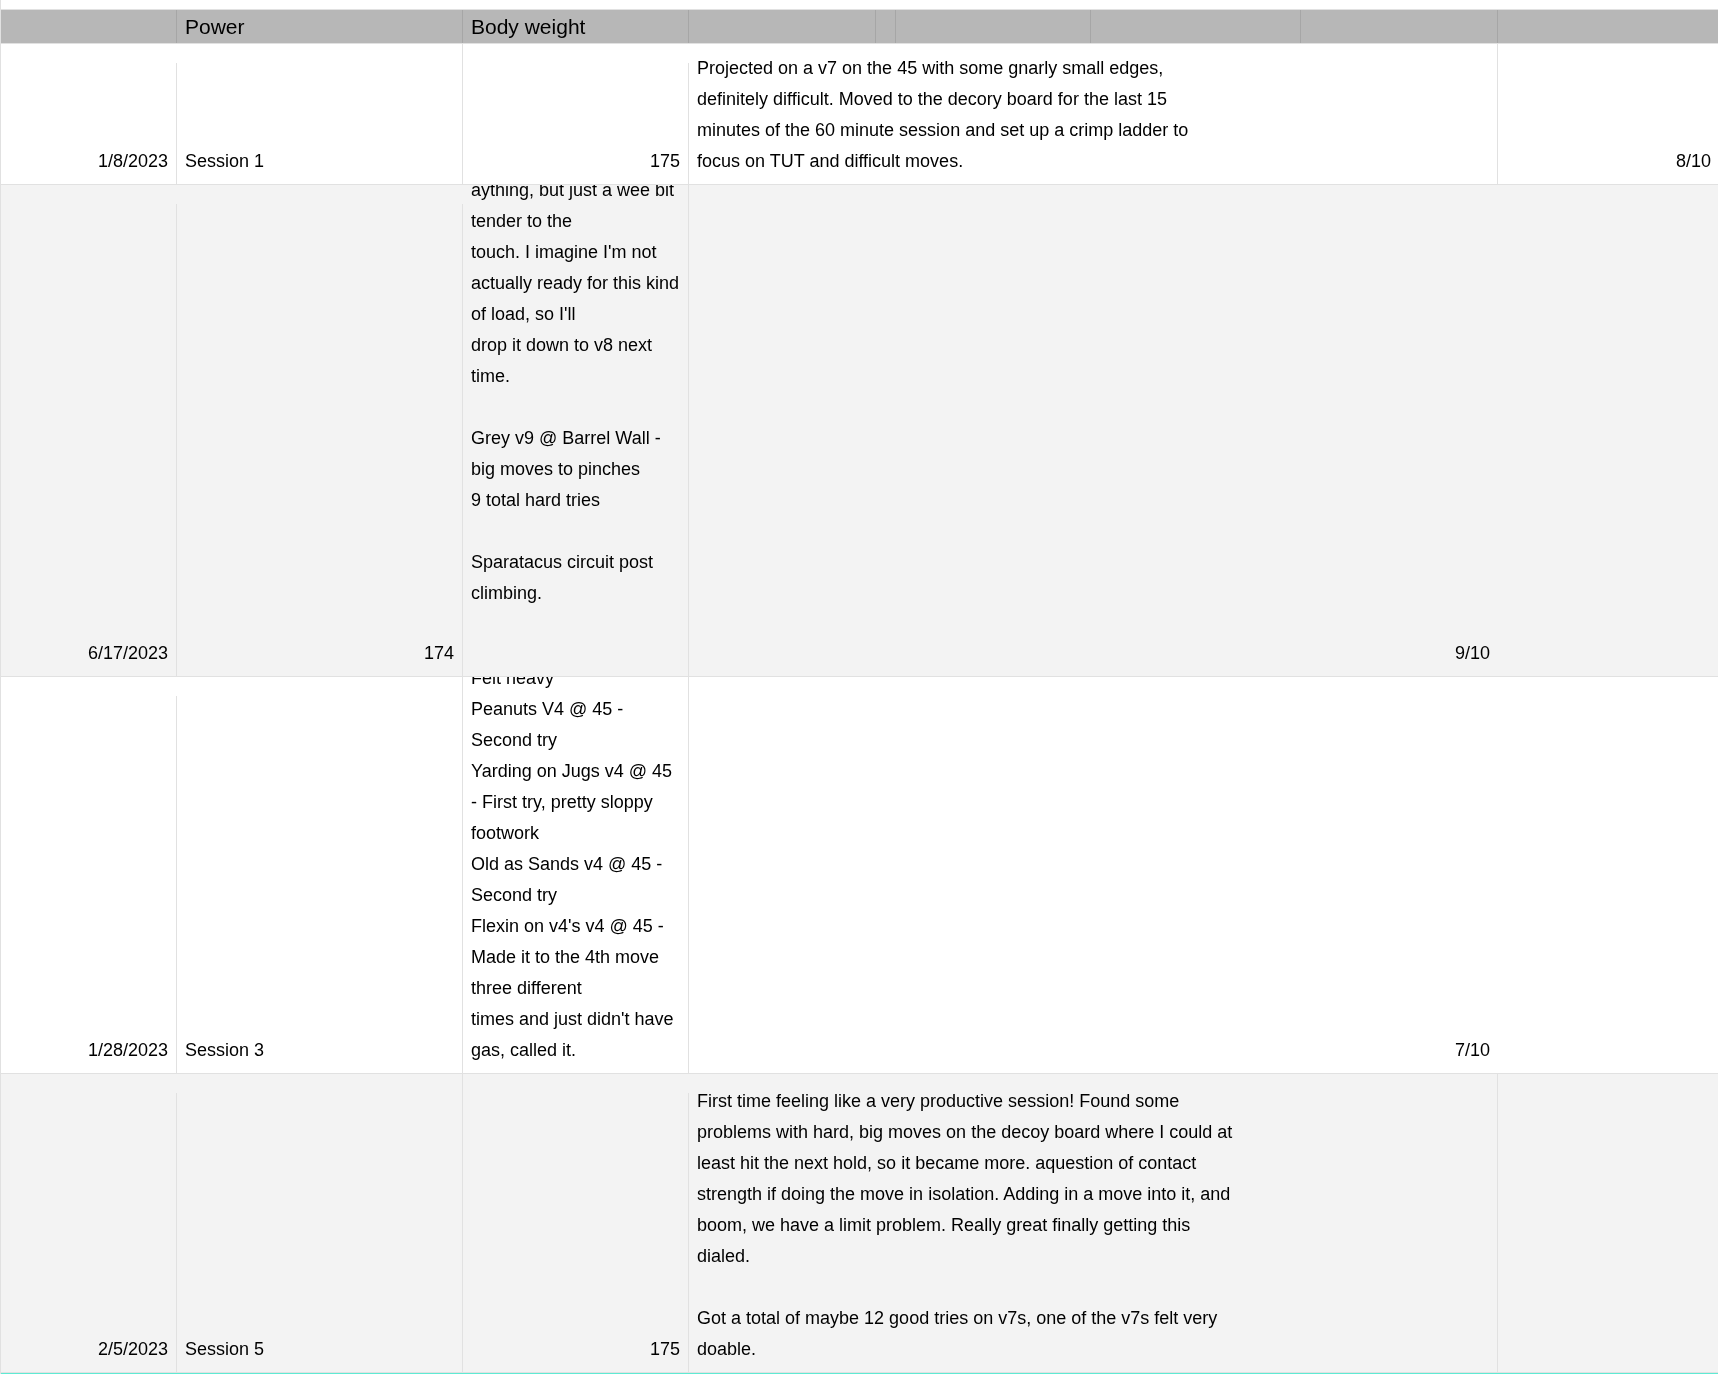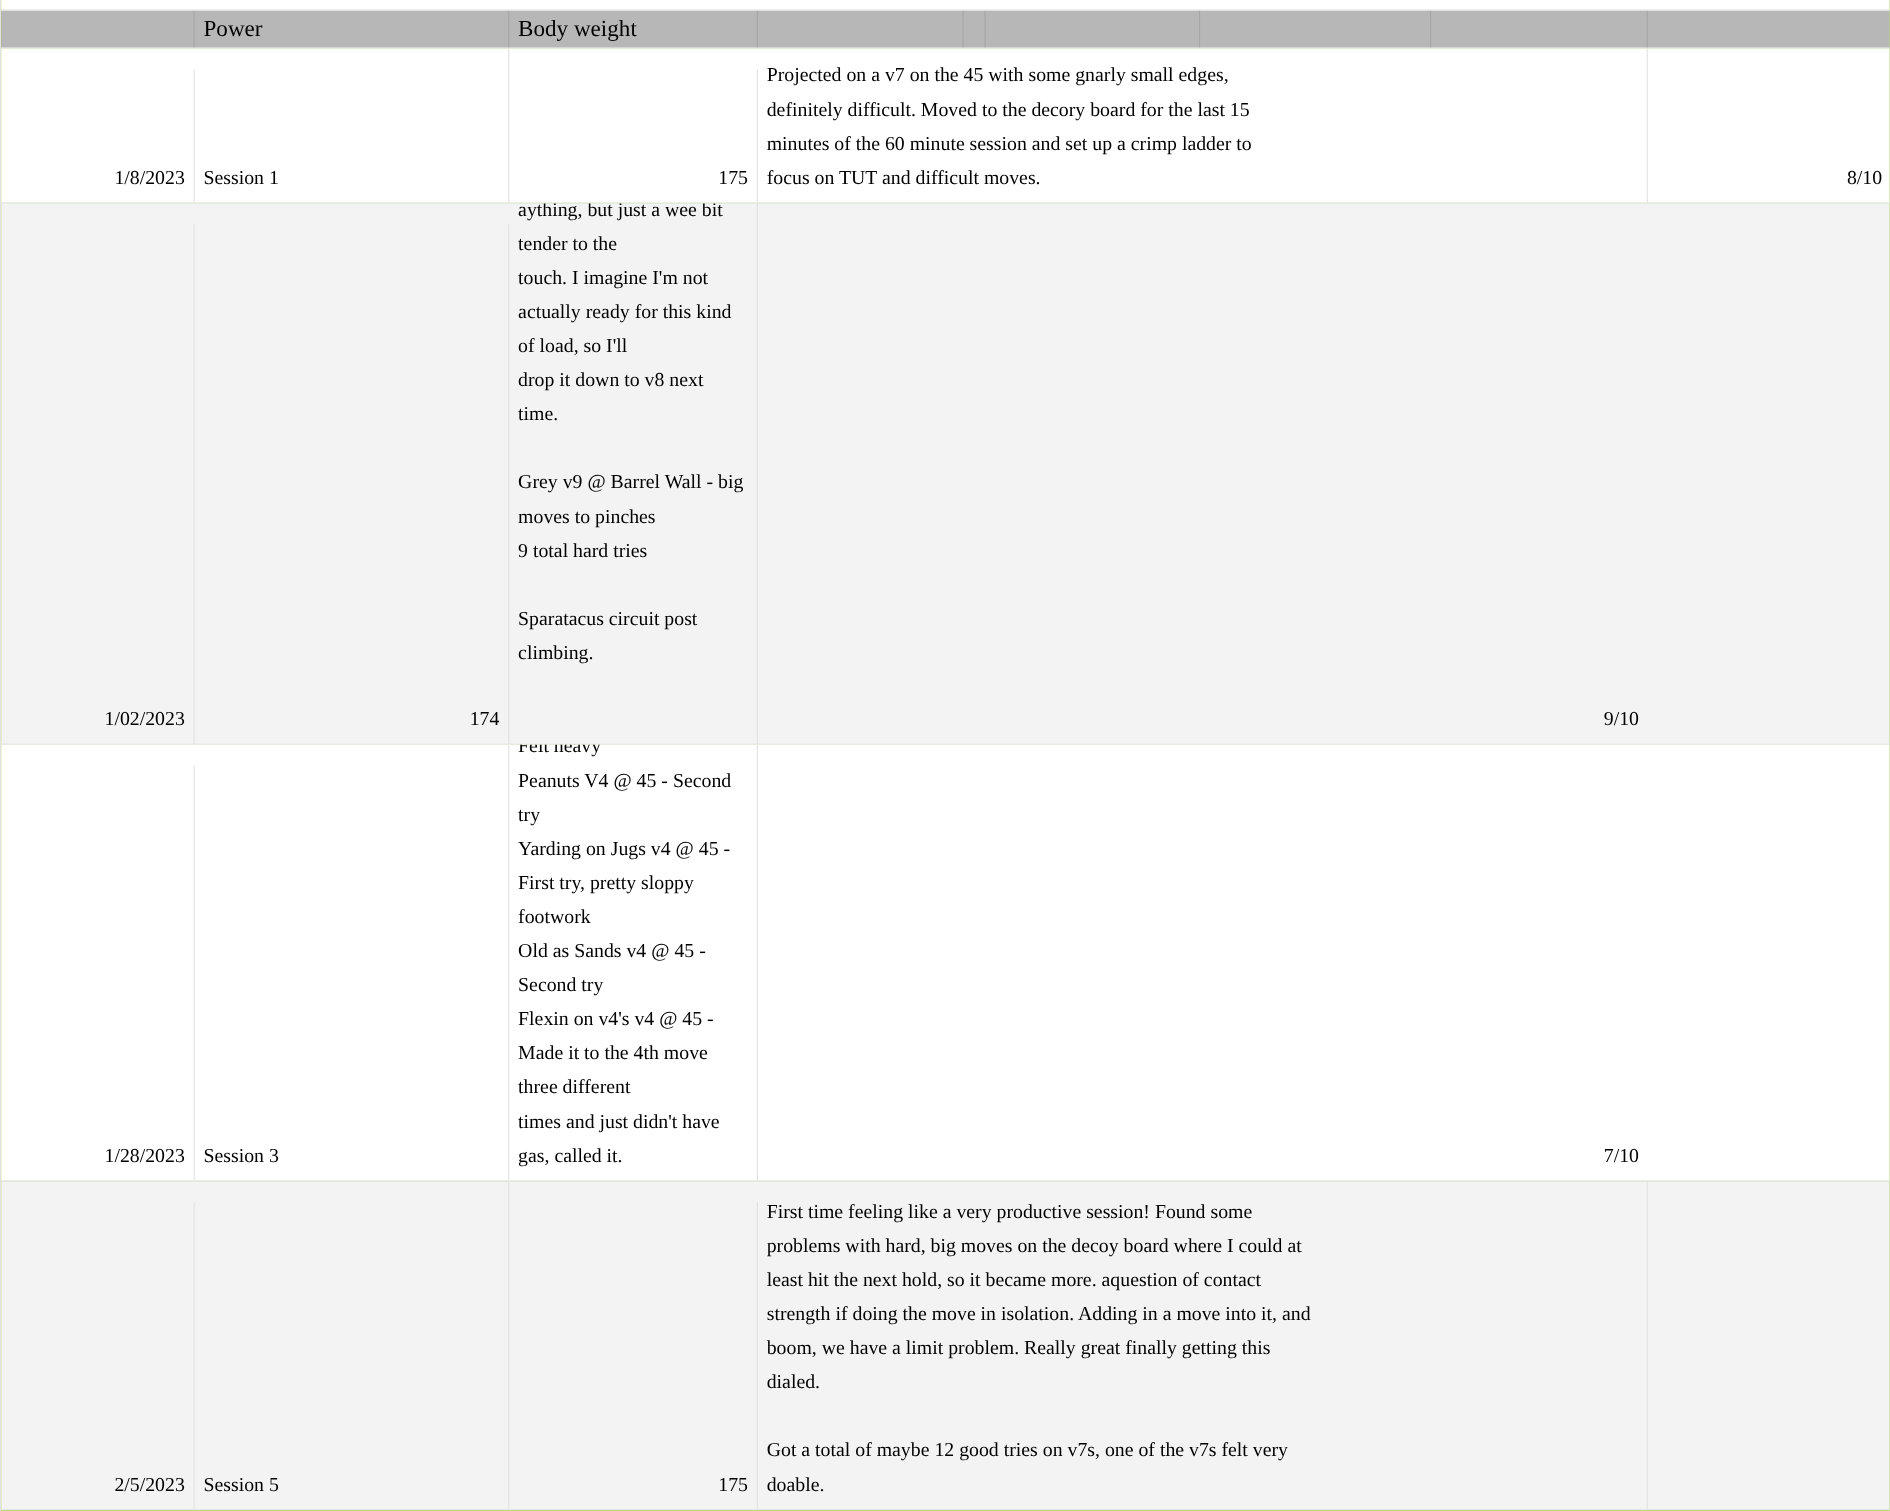--- a/index.html
+++ b/index.html
@@ -6,23 +6,22 @@
   html, body { background: #ffffff; }
   body {
     font-family: "Liberation Sans", "DejaVu Sans", sans-serif;
     color: #000;
   }
   .sheet {
     position: relative;
     width: 1718px;
     height: 1374px;
     overflow: hidden;
-    background: #84cc16;
+    background: #5eead4;
     border-left: 1px solid var(--grid, #e1e1e1);
-    font-family: Liberation Serif, serif;
   }
   .topstrip {
     height: 9px;
     background: #fff;
   }
   
   .hrow {
     display: grid;
     grid-template-columns: 176px 286px 226px 187px 20px 195px 210px 197px 221px;
     height: 35px;
@@ -95,21 +94,21 @@
     <div class="cell">Session 1</div>
     <div class="cell num">175</div>
     <div class="cell note">Projected on a v7 on the 45 with some gnarly small edges,
 definitely difficult. Moved to the decory board for the last 15
 minutes of the 60 minute session and set up a crimp ladder to
 focus on TUT and difficult moves.</div>
     <div class="cell num last">8/10</div>
   </div>
 
   <div class="row r2 alt">
-    <div class="cell num">1/02/2023</div>
+    <div class="cell num">6/17/2023</div>
     <div class="cell num">174</div>
     <div class="cell note">Linked all "difficult moves" from v7 first try. Changed to a
 pinch+crimp+tension v9 on the barrel wall. Found myself hitting
 holds but not being able to keep foot tension high enough.
 
 One thing I noticed is that my right middle finger DIP is a bit sore.
 Doesn't hurt to crimp or aything, but just a wee bit tender to the
 touch. I imagine I'm not actually ready for this kind of load, so I'll
 drop it down to v8 next time.
 

